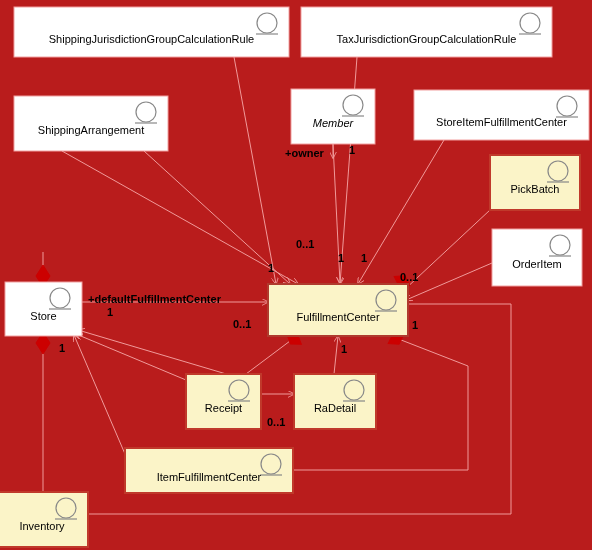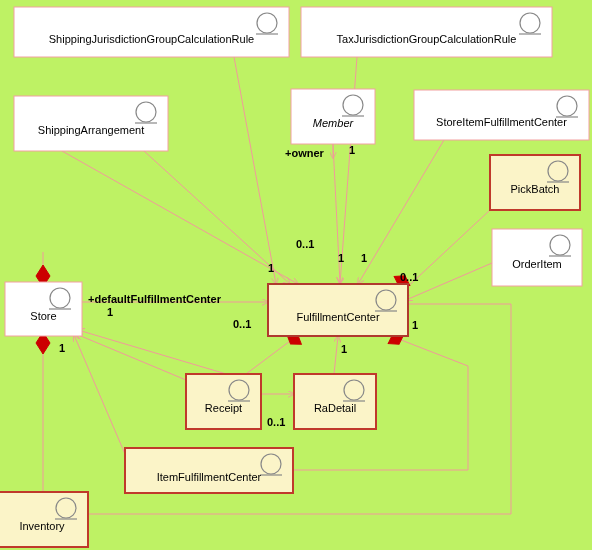--- a/index.html
+++ b/index.html
@@ -1,18 +1,18 @@
 <!DOCTYPE html>
 <html><head>
 <meta charset="utf-8">
 <style>
   html,body{margin:0;padding:0;background:#ffffff;}
   body{width:592px;height:550px;overflow:hidden;
        font-family:"Liberation Sans","DejaVu Sans",sans-serif;}
-  #diagram{position:relative;width:592px;height:550px;background:#bef264;}
+  #diagram{position:relative;width:592px;height:550px;background:#b91c1c;}
   svg{display:block;}
   .cls-label{font-size:11px;fill:#000;text-anchor:middle;dominant-baseline:middle;}
   .cls-label.abstract{font-style:italic;}
   .mult{font-size:11px;fill:#000;font-weight:bold;dominant-baseline:middle;}
   .rolename{font-size:11px;fill:#000;font-weight:bold;dominant-baseline:middle;}
 </style>
 </head>
 <body>
 
 <div id="diagram">

